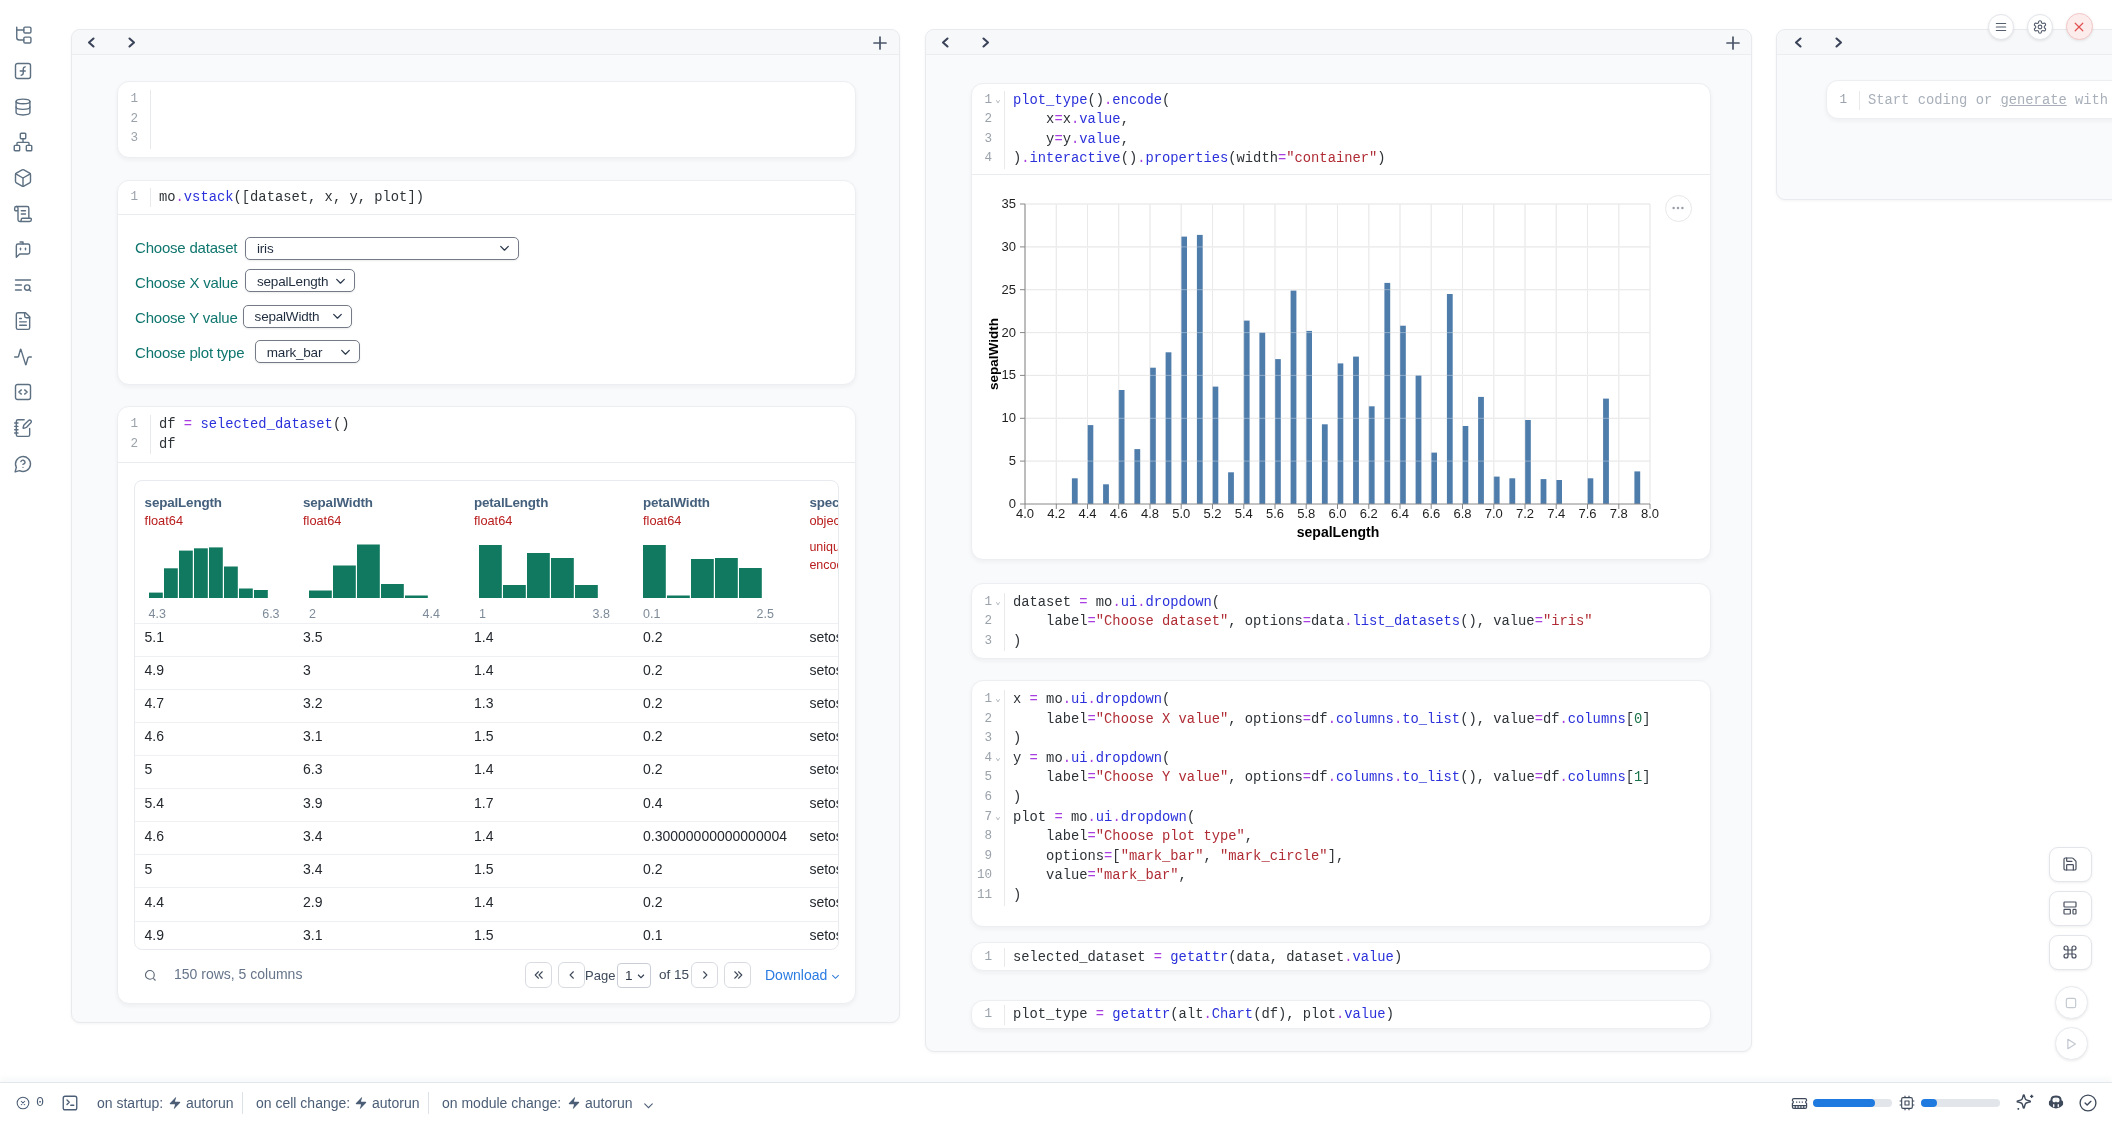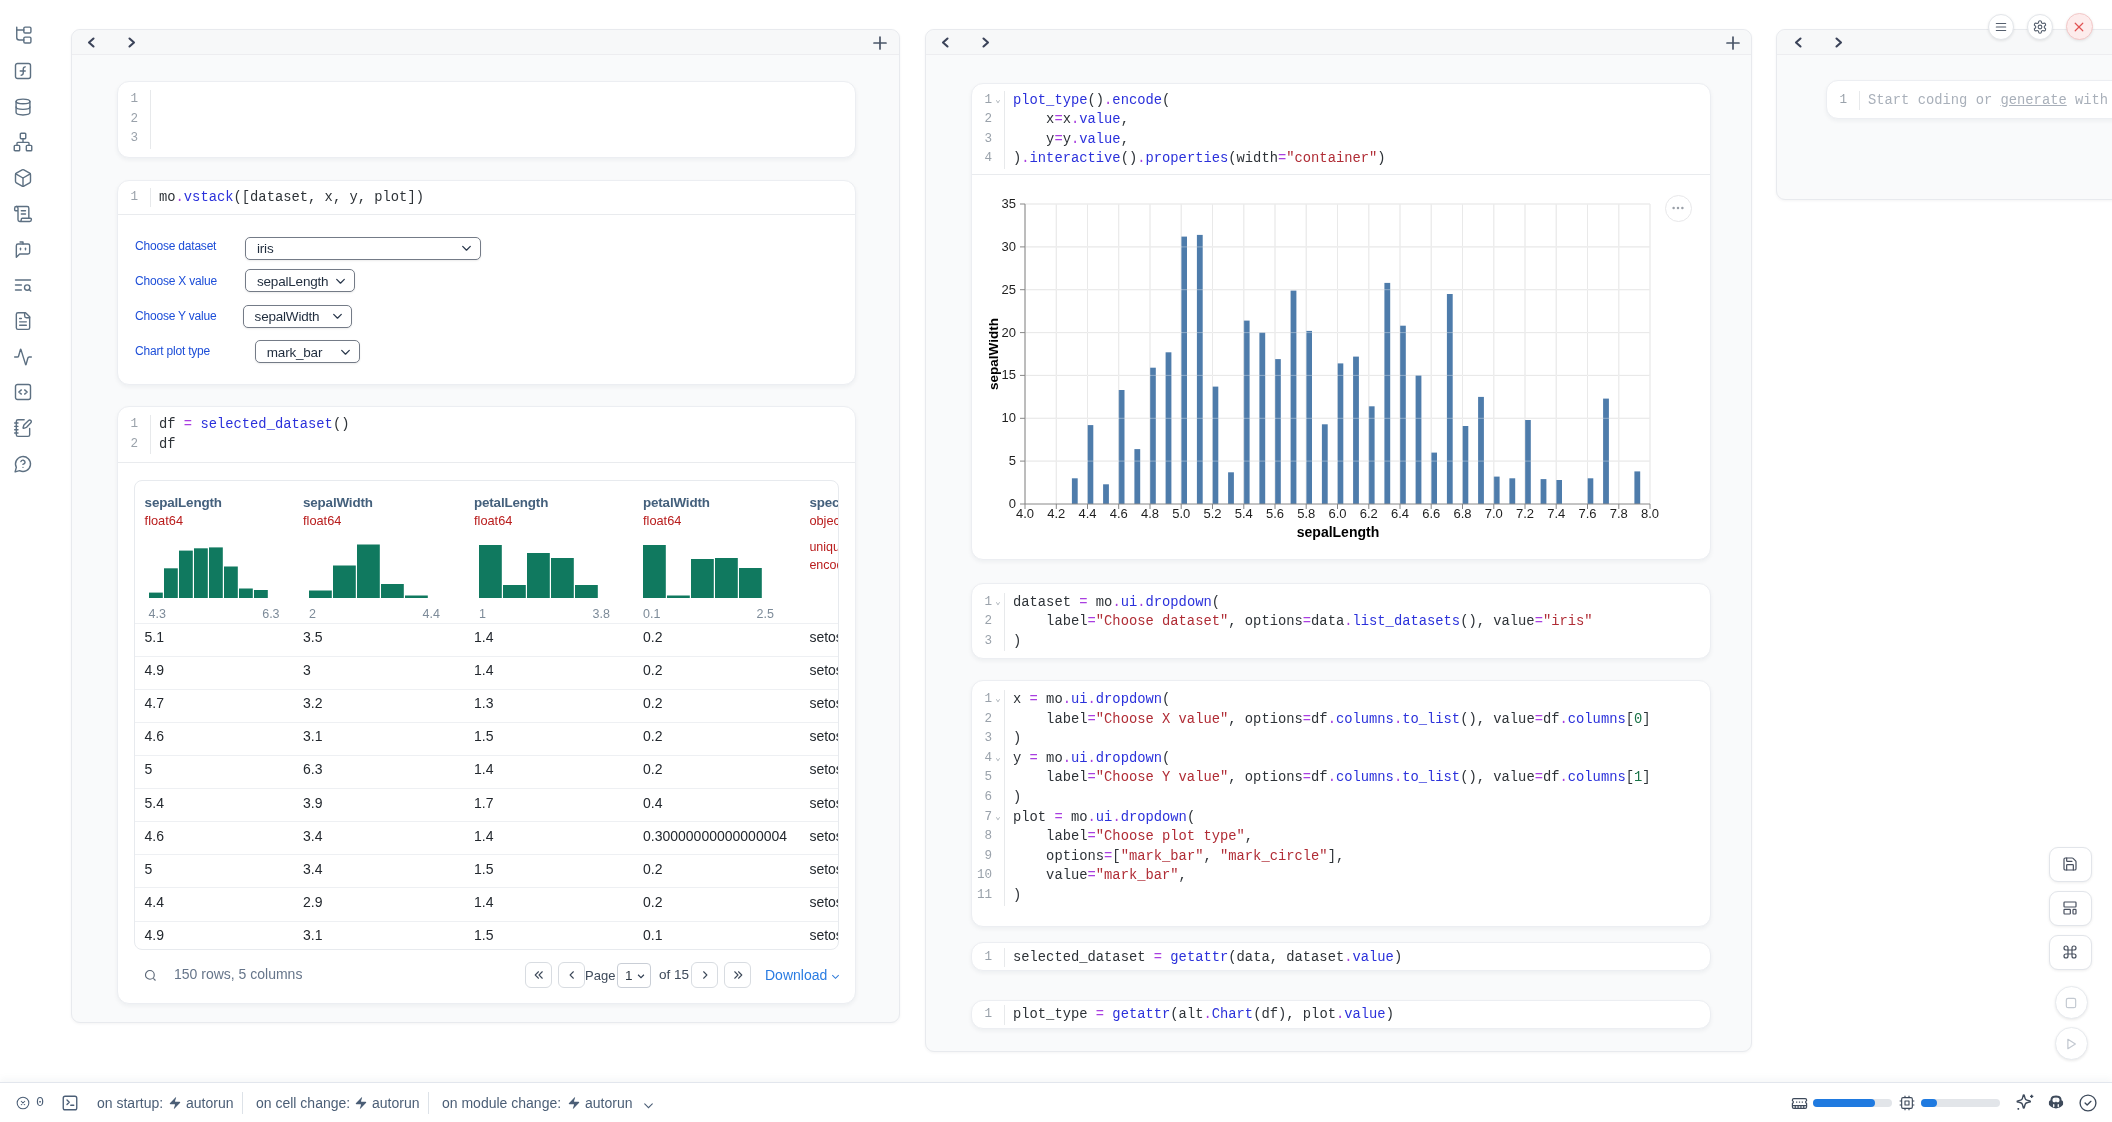--- a/index.html
+++ b/index.html
@@ -9,21 +9,21 @@
 .pbar{position:absolute;left:0;right:0;top:0;height:25px;background:#f7f8f9;border-bottom:1px solid #ededf0;border-radius:9px 9px 0 0}
 .chev{position:absolute;top:7px;width:11px;height:11px;stroke:#3b4359;stroke-width:2.1;fill:none;stroke-linecap:round;stroke-linejoin:round}
 .plus{position:absolute;top:6px;width:14px;height:14px;stroke:#4a5568;stroke-width:1.7;fill:none;stroke-linecap:round}
 .cell{position:absolute;background:#fff;border:1px solid #eceef2;border-radius:12px;box-shadow:0 2px 4px rgba(25,39,68,.05)}
 .code{display:flex;font-family:"Liberation Mono",monospace;font-size:13.8px;line-height:19.6px}
 .gut{width:33px;flex:none;text-align:right;padding-right:12px;color:#9aa2ab;font-size:12.6px;border-right:1px solid #e7e9eb;position:relative}
 .src{padding-left:8px;white-space:pre;color:#2e3338}
 .kw{color:#8422a5}.fn{color:#2b31db}.op{color:#a93ee0}.st{color:#b02c35}.nu{color:#177245}
 .fold{position:absolute;font-size:9px;color:#98a0a8;right:-1px;transform:translateX(100%);width:10px;text-align:center}
 .divider{position:absolute;left:0;right:0;height:1px;background:#e9ebee}
-.lbl{position:absolute;font-size:12px;letter-spacing:-0.2px;color:#1d4ed8}
+.lbl{position:absolute;font-size:15px;letter-spacing:-0.2px;color:#0f766e}
 .dd{position:absolute;background:#fff;border:1px solid #747b87;border-radius:5px;box-shadow:0 1px 2px rgba(0,0,0,.08);font-size:13.5px;letter-spacing:-0.2px;color:#1f2c3d}
 .dd span{position:absolute;left:11px;top:50%;transform:translateY(-50%)}
 .dd svg{position:absolute;right:7px;top:50%;transform:translateY(-50%);width:13px;height:13px;stroke:#2c3a4e;stroke-width:2.4;fill:none;stroke-linecap:round;stroke-linejoin:round}
 .sideicon{position:absolute;left:13px;width:20px;height:20px;stroke:#5d7082;stroke-width:1.7;fill:none;stroke-linecap:round;stroke-linejoin:round}
 .tblhdr{font-weight:bold;font-size:13.4px;letter-spacing:-0.15px;color:#44607c;position:absolute}
 .tbltype{font-size:12.8px;color:#b91c1c;position:absolute}
 .axlab{font-size:12.5px;color:#7d8b99;position:absolute}
 .cellv{font-size:14px;color:#23282e;position:absolute}
 .rowline{position:absolute;left:0;right:0;height:1px;background:#eef0f3}
 .pgbtn{position:absolute;width:27px;height:26px;border:1px solid #d8dce1;border-radius:6px;background:#fff}
@@ -138,41 +138,41 @@
     </div>
     <div class="cell" style="left:45px;top:150px;width:739px;height:205px">
       <div class="code" style="padding-top:6.5px">
         <div class="gut">
           <div style="position:relative">1</div>
         </div>
         <div class="src">mo<span class="op">.</span><span class="fn">vstack</span>([dataset, x, y, plot])</div>
       </div>
       <div class="divider" style="top:33px"></div>
       <div class="lbl" style="left:17px;top:58px">Choose dataset</div>
-      <div class="dd" style="left:127px;top:55.5px;width:236px;height:23px">
+      <div class="dd" style="left:127px;top:55.5px;width:274px;height:23px">
         <span>iris</span>
         <svg viewBox="0 0 24 24">
           <polyline points="5,9 12,16 19,9"></polyline>
         </svg>
       </div>
       <div class="lbl" style="left:17px;top:93px">Choose X value</div>
       <div class="dd" style="left:127px;top:88px;width:110px;height:23px">
         <span>sepalLength</span>
         <svg viewBox="0 0 24 24">
           <polyline points="5,9 12,16 19,9"></polyline>
         </svg>
       </div>
       <div class="lbl" style="left:17px;top:128px">Choose Y value</div>
       <div class="dd" style="left:124.6px;top:123.5px;width:109px;height:23px">
         <span>sepalWidth</span>
         <svg viewBox="0 0 24 24">
           <polyline points="5,9 12,16 19,9"></polyline>
         </svg>
       </div>
-      <div class="lbl" style="left:17px;top:163px">Chart plot type</div>
+      <div class="lbl" style="left:17px;top:163px">Choose plot type</div>
       <div class="dd" style="left:136.8px;top:159px;width:105.6px;height:23px">
         <span>mark_bar</span>
         <svg viewBox="0 0 24 24">
           <polyline points="5,9 12,16 19,9"></polyline>
         </svg>
       </div>
     </div>
     <div class="cell" style="left:45px;top:376px;width:739px;height:598px">
       <div class="code" style="padding-top:8px">
         <div class="gut">

